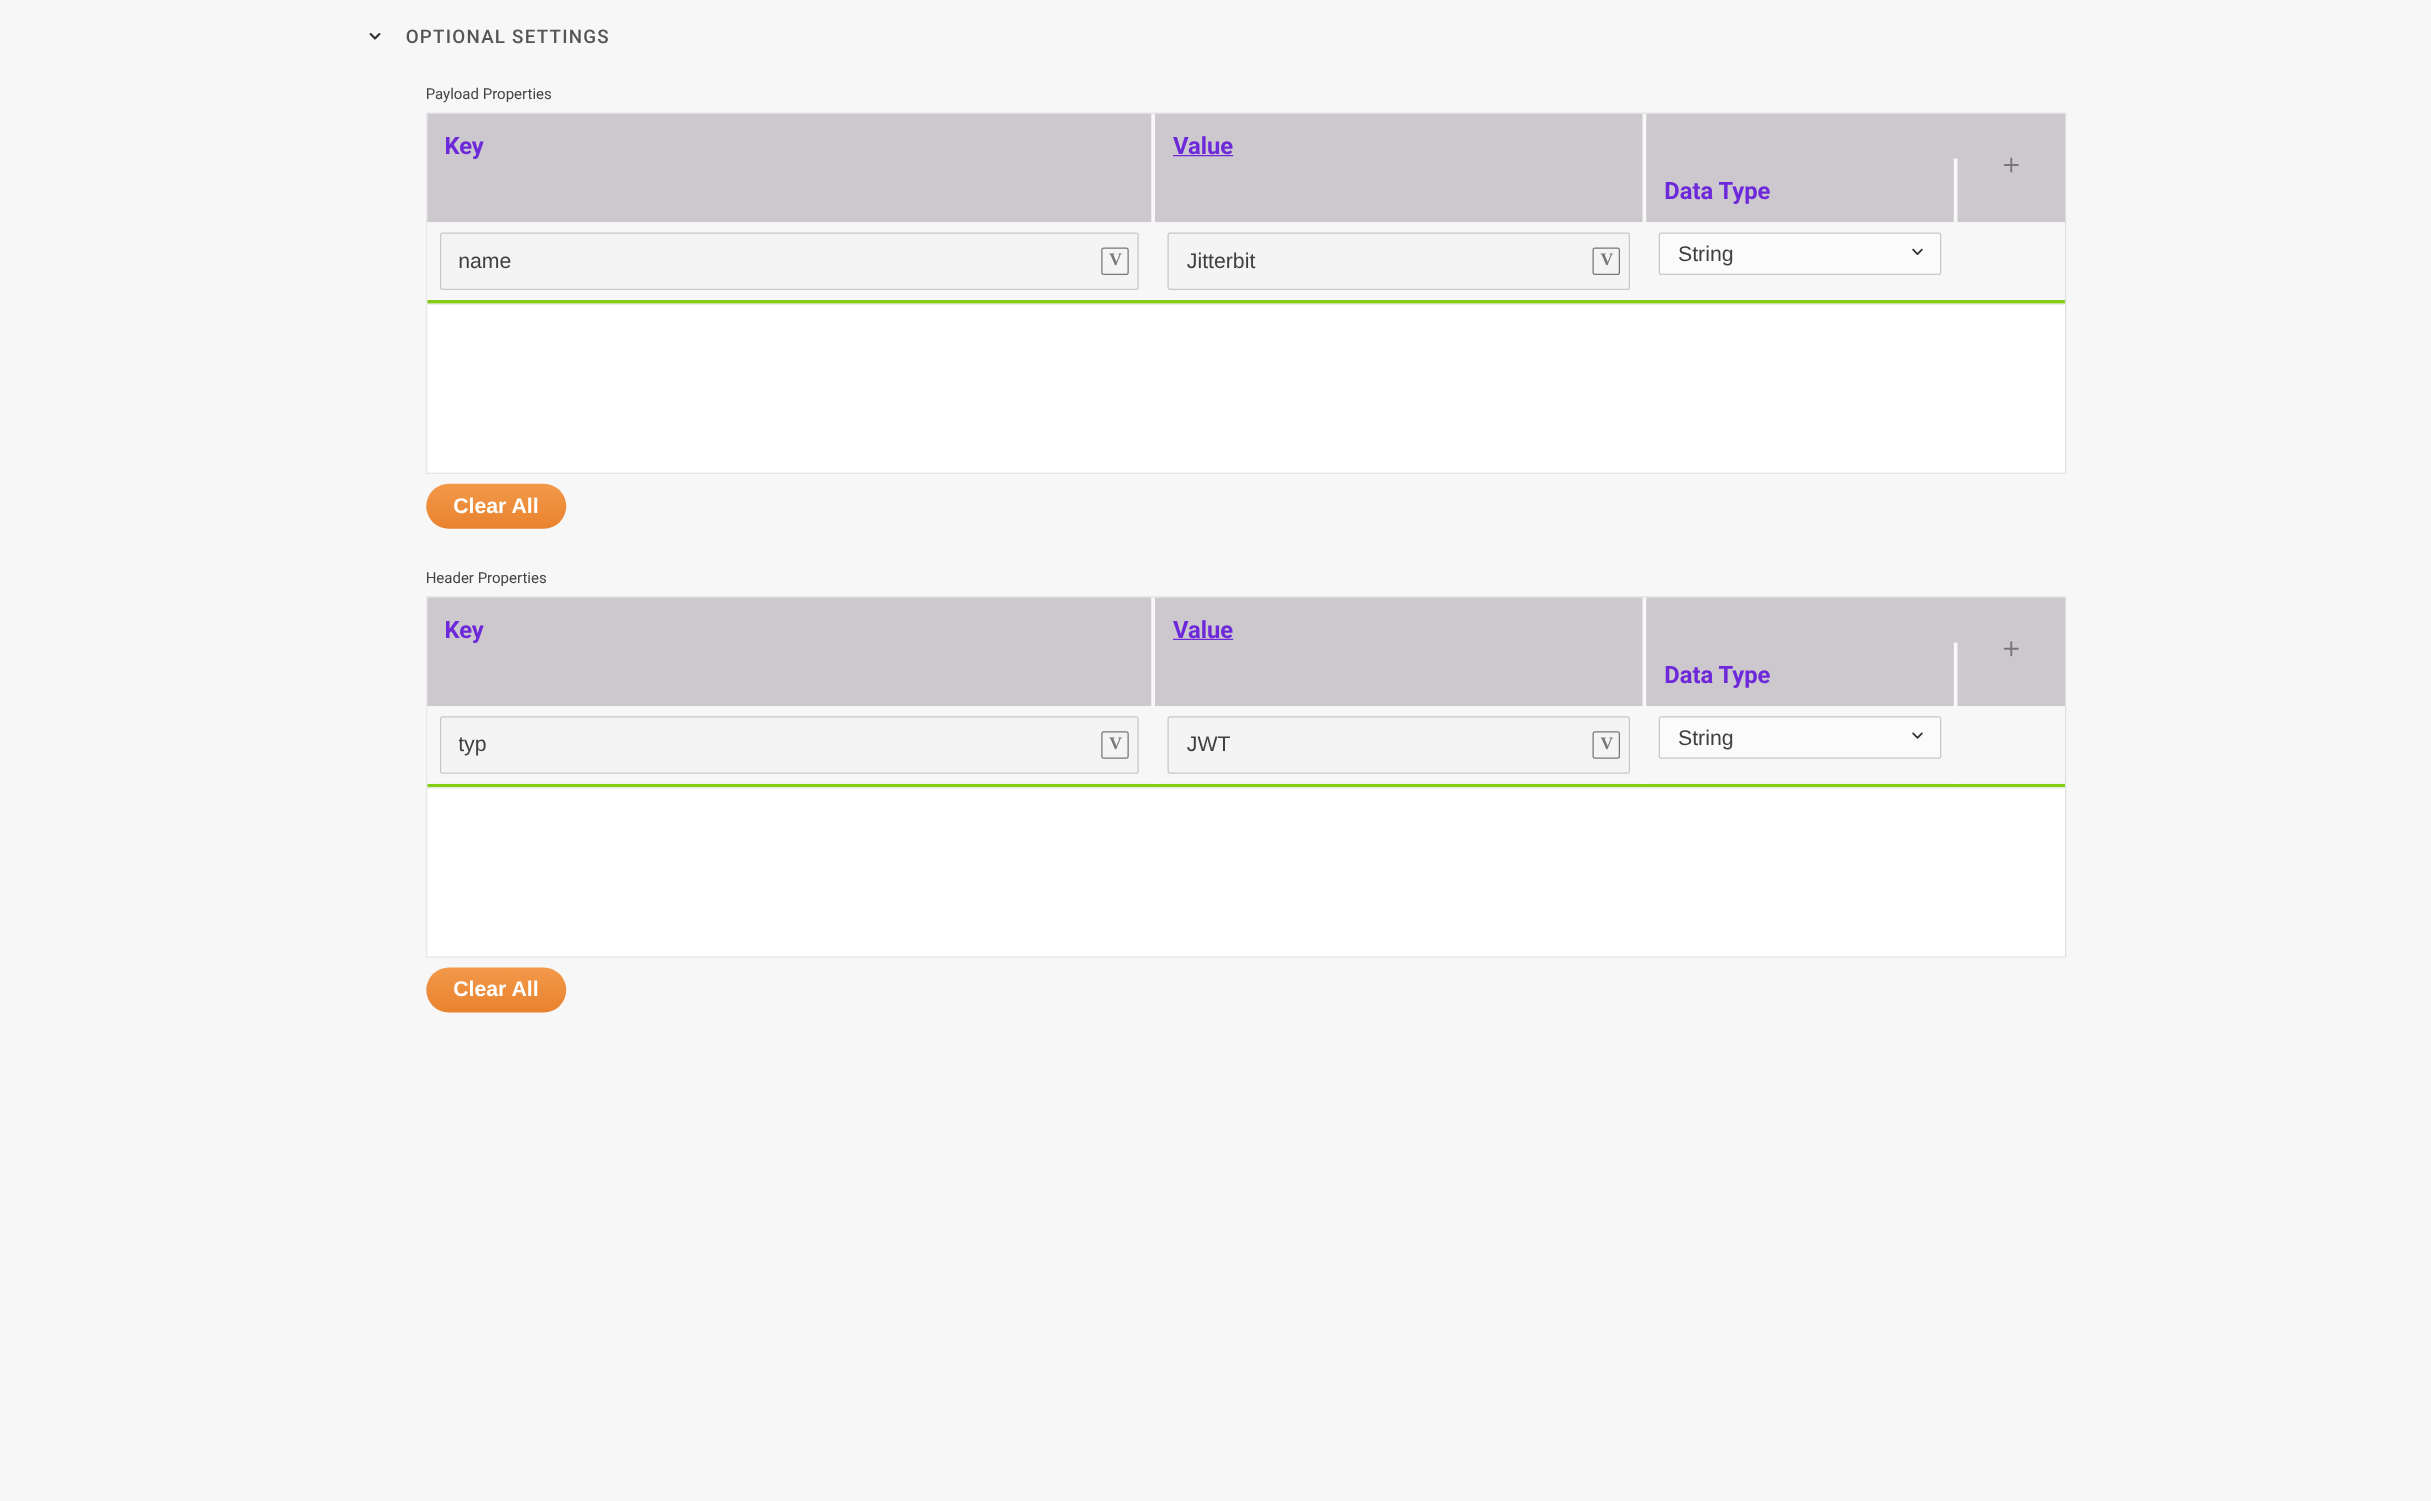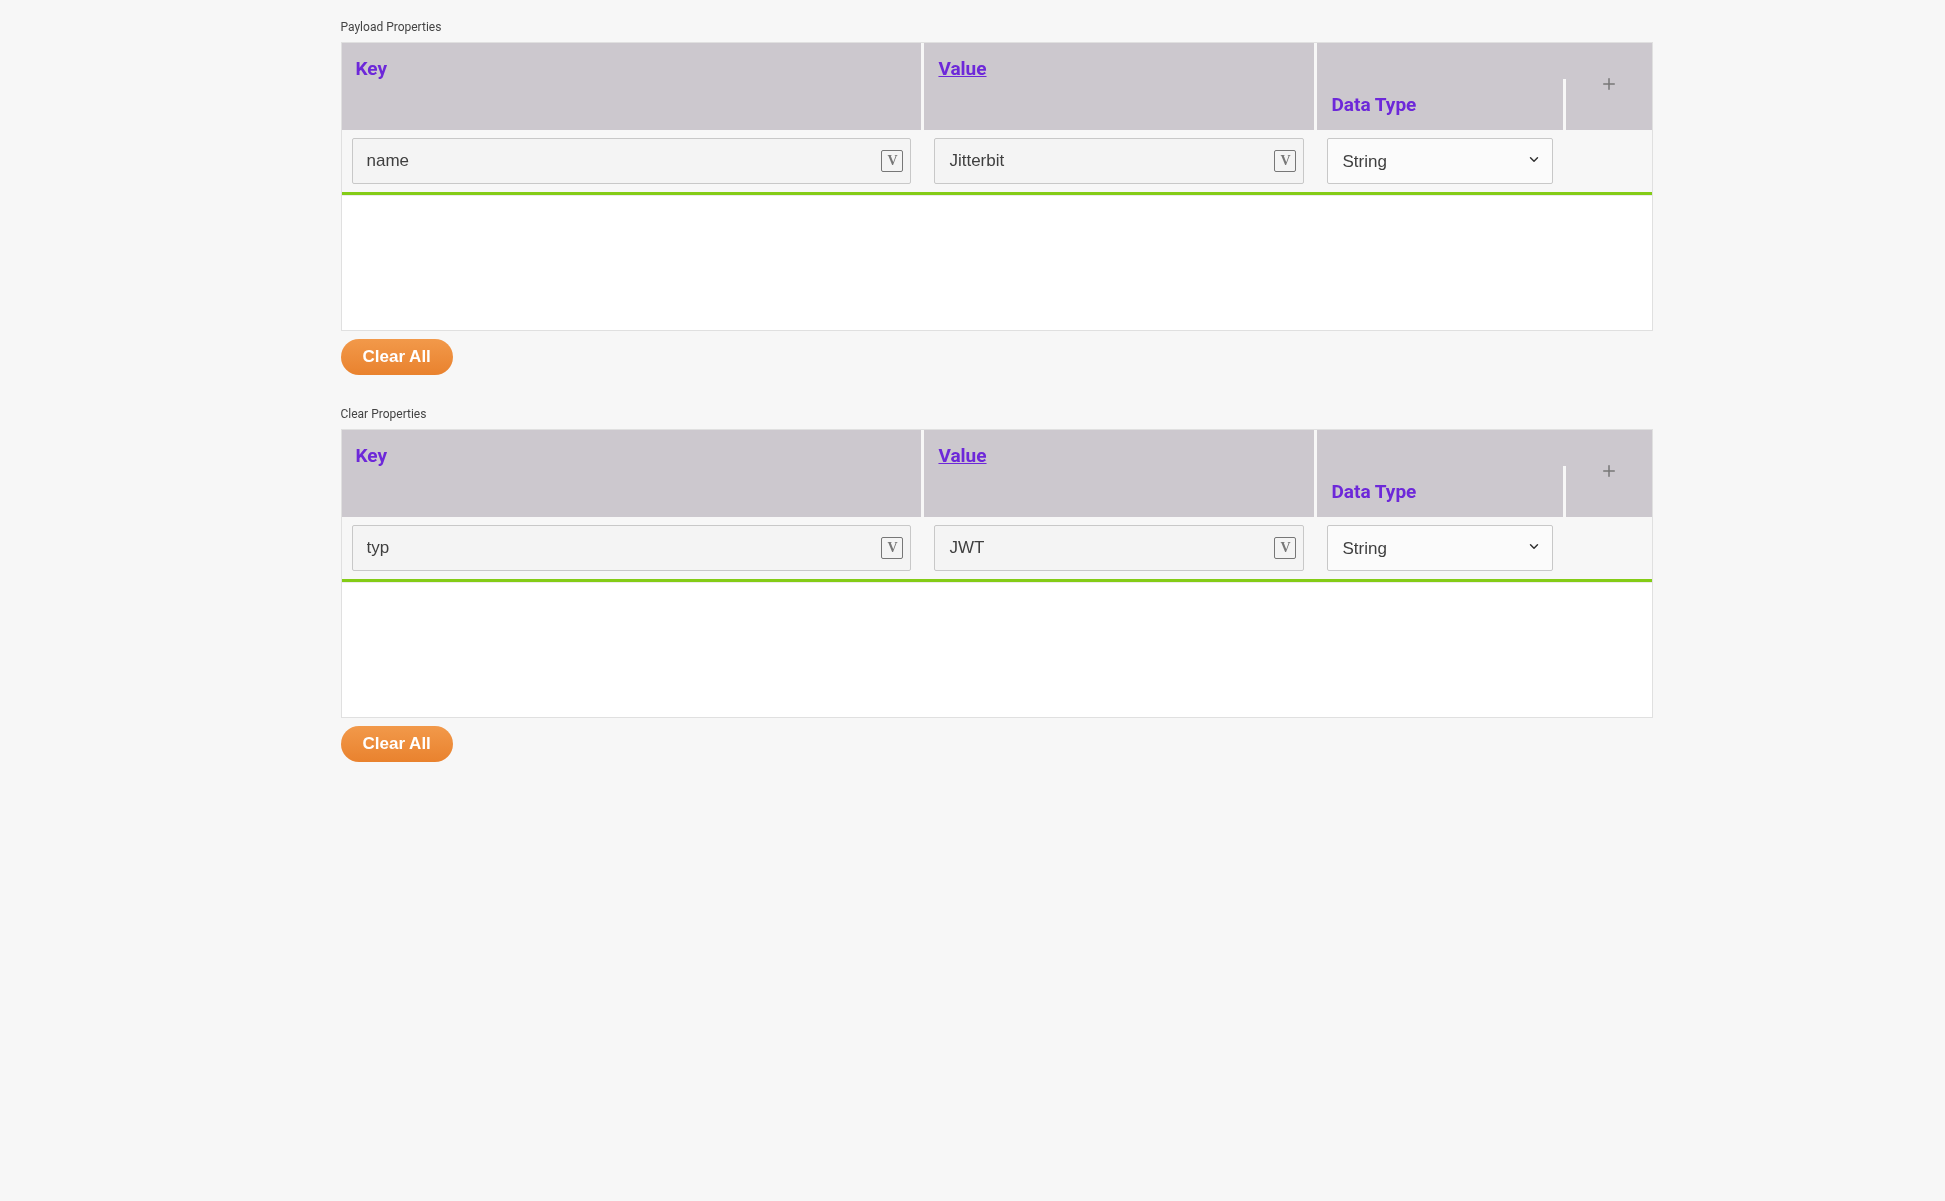--- a/index.html
+++ b/index.html
@@ -123,21 +123,21 @@
     color: #777;
     cursor: pointer;
     background: #f4f4f4;
   }
   .cell-type .select-wrap {
     position: relative;
     width: 100%;
   }
   .cell-type select {
     width: 100%;
-    height: 46px;
+    height: 34px;
     padding: 0 36px 0 14px;
     font-size: 17px;
     color: #3f3f3f;
     background: #fbfbfb;
     border: 1px solid #c8c8c8;
     border-radius: 2px;
     appearance: none;
     -webkit-appearance: none;
     outline: none;
   }
@@ -169,20 +169,28 @@
     padding: 8px 22px;
     border-radius: 18px;
     cursor: pointer;
   }
 </style>
 </head>
 <body>
 
 <div class="wrap">
 
+  <div class="collapse-header">
+    <span class="chevron">
+      <svg viewBox="0 0 24 24" fill="none" stroke="#333" stroke-width="3" stroke-linecap="round" stroke-linejoin="round">
+          <polyline points="6 9 12 15 18 9"></polyline>
+        </svg>
+    </span>
+    <span class="title">OPTIONAL SETTINGS</span>
+  </div>
 
   <div class="section">
     <div class="section-title">Payload Properties</div>
 
     <div class="grid-table">
       <div class="grid-head">
         <div class="col col-key">Key</div>
         <div class="col col-value">Value</div>
         <div class="col col-type">Data Type</div>
         <div class="col col-add">
@@ -225,21 +233,21 @@
       </div>
       <div class="grid-bottom"></div>
     </div>
 
     <div class="actions">
       <button class="btn-clear">Clear All</button>
     </div>
   </div>
 
   <div class="section">
-    <div class="section-title">Clear Properties</div>
+    <div class="section-title">Header Properties</div>
 
     <div class="grid-table">
       <div class="grid-head">
         <div class="col col-key">Key</div>
         <div class="col col-value">Value</div>
         <div class="col col-type">Data Type</div>
         <div class="col col-add">
           <span>
             <svg viewBox="0 0 24 24" fill="none" stroke="#777" stroke-width="2" stroke-linecap="round">
                 <line x1="12" y1="5" x2="12" y2="19"></line>

